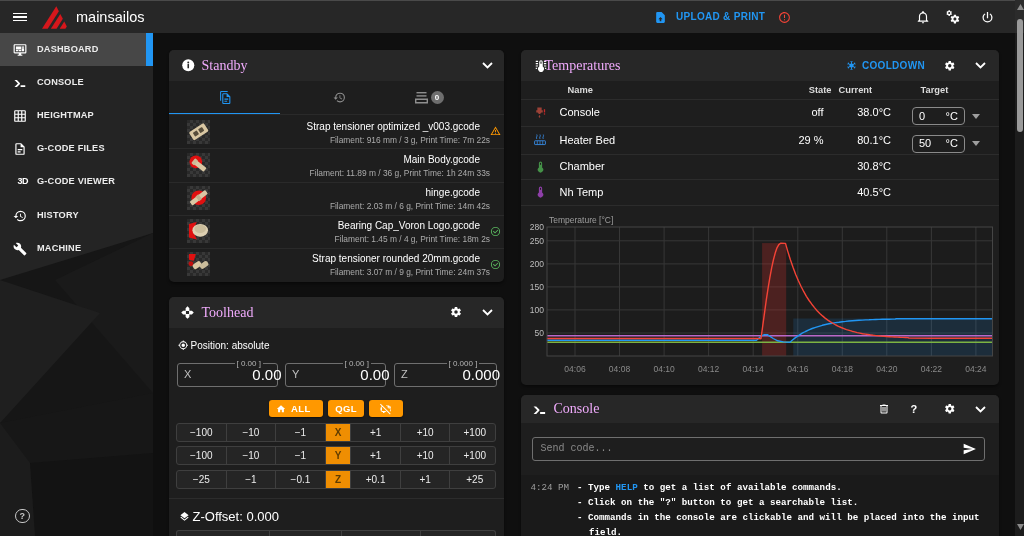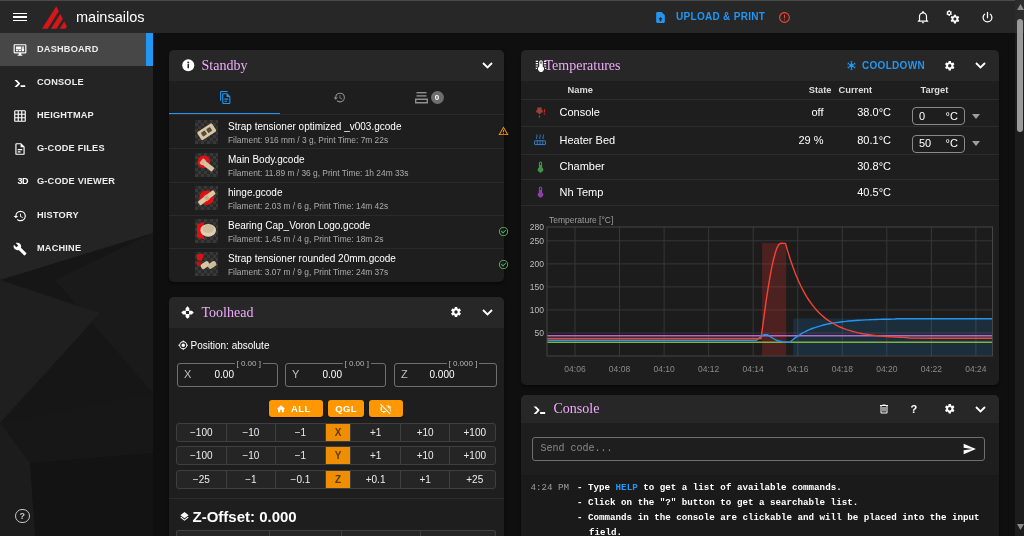--- a/index.html
+++ b/index.html
@@ -123,21 +123,21 @@
         <g fill="#8f8f8f">
           <rect x="1.5" y="0" width="10" height="1.4"></rect>
           <rect x="1.5" y="3.2" width="10" height="1.4"></rect>
           <path d="M0,6.6 H13 V11.4 H0 Z M1.4,8 V10 H11.6 V8 Z"></path>
         </g>
       </svg>
   <div class="abs" style="left:262px;top:41px;width:13px;height:13px;background:#6e6e6e;border-radius:50%;color:#fff;font-size:8px;font-weight:700;text-align:center;line-height:13px;">0</div>
   <div class="abs" style="left:0;top:63px;width:111.8px;height:2.3px;background:#2196f3;"></div>
   <div class="abs" style="left:0;top:64.3px;width:335.5px;height:1px;background:#2a2a2a;"></div>
   <style>
-  .frow{position:absolute;left:16px;width:335.5px;height:33.1px;}
+  .frow{position:absolute;left:8px;width:335.5px;height:33.1px;text-align:right;}
   .fthumb{position:absolute;left:10px;top:4.8px;width:23.5px;height:23.5px;
     background:repeating-conic-gradient(#383838 0% 25%, #292929 0% 50%);background-size:6px 6px;}
   .ftitle{position:absolute;left:43.5px;top:5.5px;width:260px;color:#fff;font-size:10px;white-space:nowrap;}
   .fsub{position:absolute;left:43.5px;top:19.5px;width:270px;color:#acacac;font-size:8.4px;white-space:nowrap;}
   .fsep{position:absolute;left:0;width:335.5px;height:1px;background:#2a2a2a;}
   </style>
   <div id="filerows">
   <div class="frow" style="top:65.3px;">
     <div class="fthumb">
             <svg width="23.5" height="23.5" viewBox="0 0 24 24">
@@ -235,21 +235,21 @@
 
   <svg class="abs" style="left:9px;top:43.5px;" width="10.5" height="10.5" viewBox="0 0 24 24">
           <path fill="#fff" d="M12,8A4,4 0 0,1 16,12A4,4 0 0,1 12,16A4,4 0 0,1 8,12A4,4 0 0,1 12,8M3.05,13H1V11H3.05C3.5,6.83 6.83,3.5 11,3.05V1H13V3.05C17.17,3.5 20.5,6.83 20.95,11H23V13H20.95C20.5,17.17 17.17,20.5 13,20.95V23H11V20.95C6.83,20.5 3.5,17.17 3.05,13M12,5A7,7 0 0,0 5,12A7,7 0 0,0 12,19A7,7 0 0,0 19,12A7,7 0 0,0 12,5Z"></path>
         </svg>
   <div class="abs" style="left:22px;top:42.5px;height:13px;line-height:13px;color:#fff;font-size:10px;">Position: absolute</div>
 
   <style>
   .xbox{position:absolute;top:66.9px;height:23.4px;border:1px solid #6f6f6f;border-radius:3px;box-sizing:border-box;}
   .xlab{position:absolute;top:62.5px;height:9px;line-height:9px;background:#1e1e1e;color:#b5b5b5;font-size:8px;padding:0 2px;}
   .xletter{position:absolute;top:66.9px;height:23.4px;line-height:23.4px;color:#c0c0c0;font-size:11px;}
-  .xval{position:absolute;top:66.9px;height:23.4px;line-height:23.4px;color:#fff;font-size:10px;text-align:center;}
+  .xval{position:absolute;top:66.9px;height:23.4px;line-height:23.4px;color:#fff;font-size:15px;text-align:right;margin-left:10px;}
   </style>
   <div class="xbox" style="left:8.5px;width:101px;"></div>
   <div class="xlab" style="left:66px;">[ 0.00 ]</div>
   <div class="xletter" style="left:15.5px;">X</div>
   <div class="xval" style="left:8.5px;width:94.5px;">0.00</div>
   <div class="xbox" style="left:116.5px;width:101px;"></div>
   <div class="xlab" style="left:174px;">[ 0.00 ]</div>
   <div class="xletter" style="left:123.5px;">Y</div>
   <div class="xval" style="left:116.5px;width:94.5px;">0.00</div>
   <div class="xbox" style="left:225.5px;width:102.5px;"></div>
@@ -302,21 +302,21 @@
           <div class="gcell gaxis">Z</div>
           <div class="gcell">+0.1</div>
           <div class="gcell">+1</div>
           <div class="gcell">+25</div>
   </div>
 
   <div class="abs" style="left:0;top:201.3px;width:335.5px;height:1px;background:#2c2c2c;"></div>
   <svg class="abs" style="left:10px;top:214px;" width="11" height="11" viewBox="0 0 24 24">
           <path fill="#fff" d="M12,16L19.36,10.27L21,9L12,2L3,9L4.63,10.27M12,18.54L4.62,12.81L3,14.07L12,21.07L21,14.07L19.37,12.8L12,18.54Z"></path>
         </svg>
-  <div class="abs" style="left:24px;top:213px;height:13px;line-height:13px;color:#fff;font-size:15px;font-weight:bold;">Z-Offset: 0.000</div>
+  <div class="abs" style="left:24px;top:213px;height:13px;line-height:13px;color:#fff;font-size:13px;">Z-Offset: 0.000</div>
 
   <div class="abs" style="left:7.5px;top:233.7px;width:320px;height:6px;border:1px solid #3f3f3f;border-bottom:none;border-radius:3px 3px 0 0;background:#252525;box-sizing:border-box;">
     <div class="abs" style="left:92px;top:0;width:1px;height:6px;background:#3f3f3f;"></div>
     <div class="abs" style="left:164px;top:0;width:1px;height:6px;background:#3f3f3f;"></div>
     <div class="abs" style="left:243px;top:0;width:1px;height:6px;background:#3f3f3f;"></div>
   </div>
   </div>
 </div>
 
 <div class="panel" style="left:520.5px;top:50px;width:478px;height:335px;">

